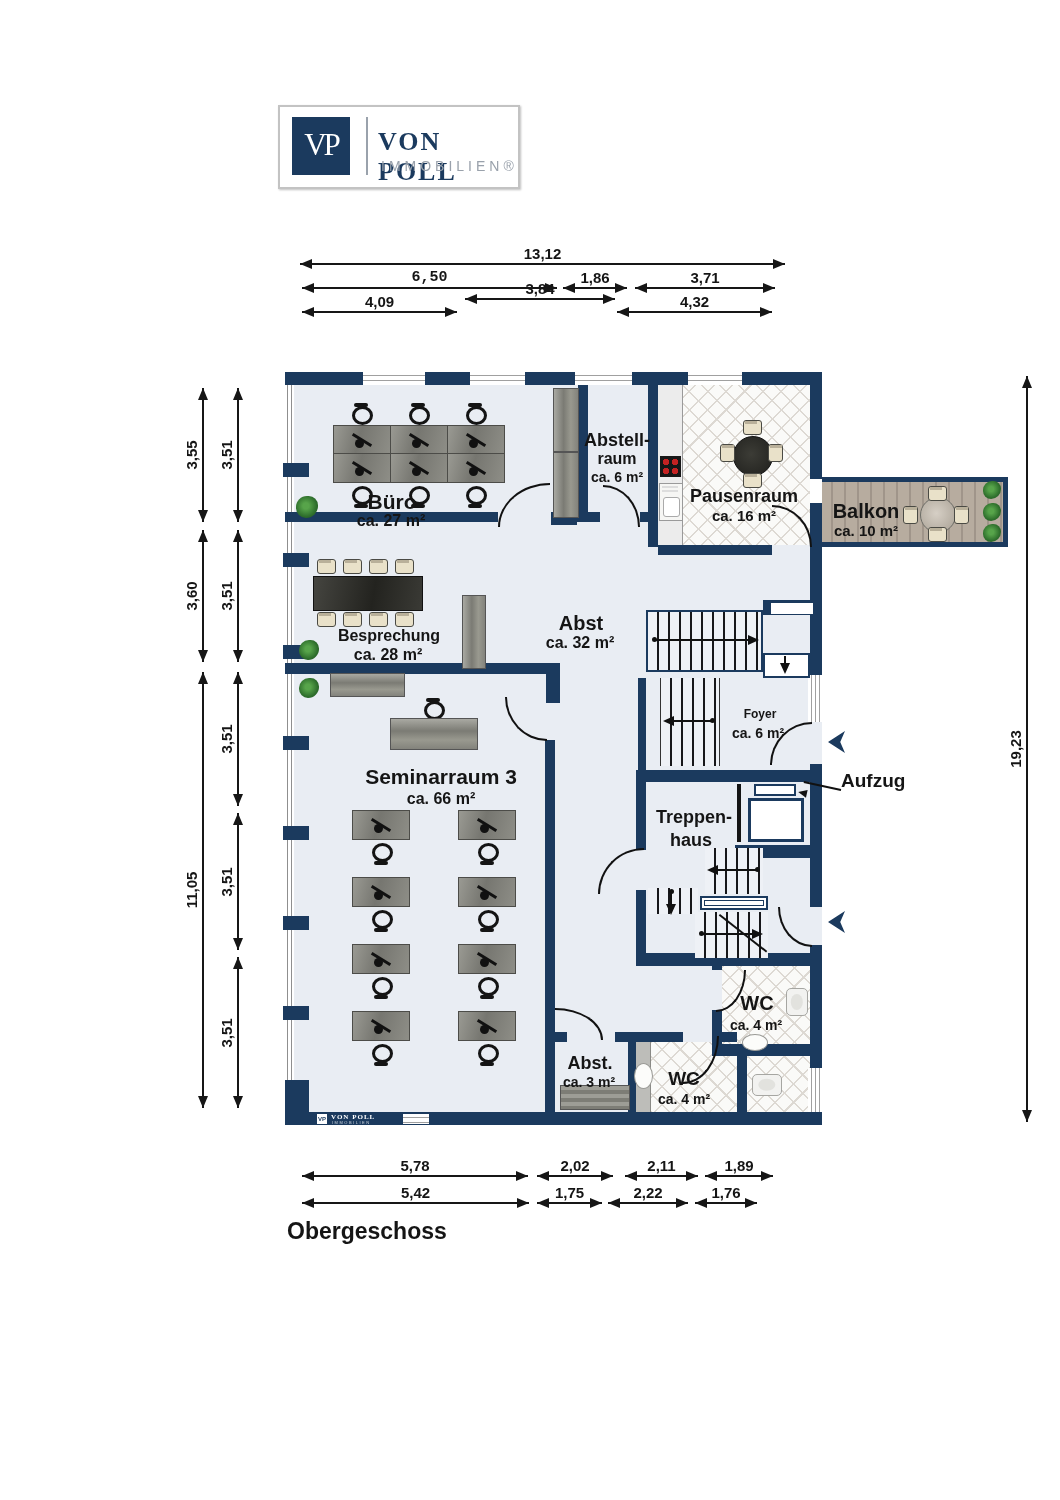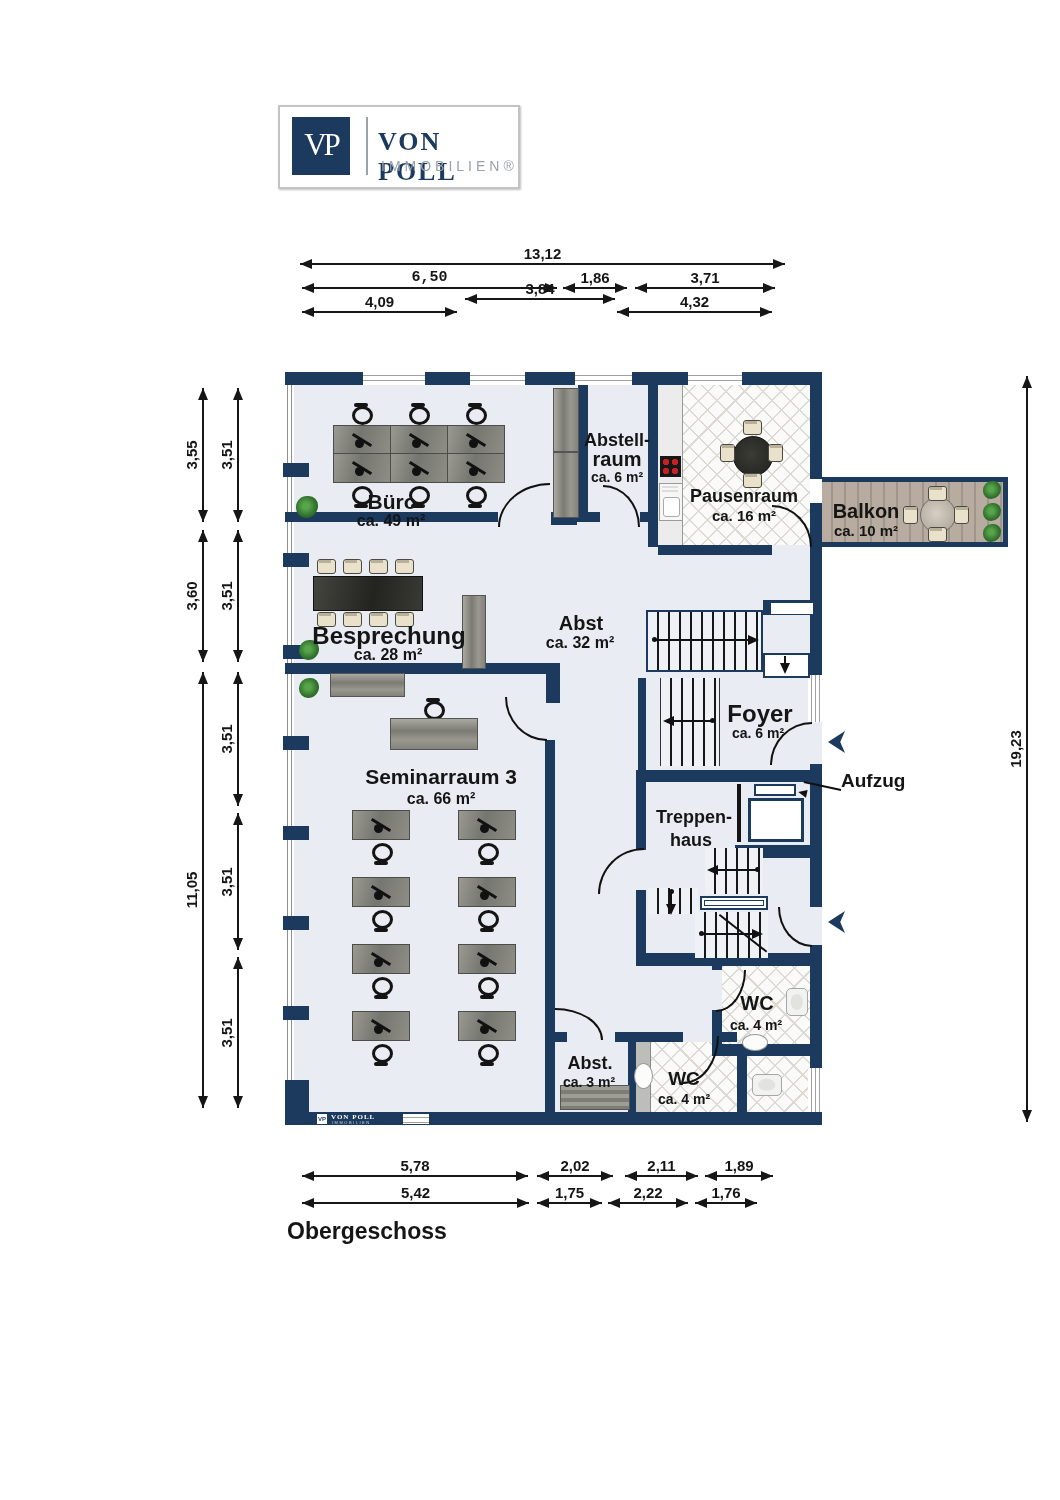--- a/index.html
+++ b/index.html
@@ -298,33 +298,33 @@
   <div class="chair-o flip" style="left:478px;top:1044px;"></div>
 
   <div class="toilet" style="left:786px;top:988px;width:20px;height:26px;"></div>
   <div class="sink" style="left:742px;top:1034px;width:24px;height:15px;"></div>
   <div class="abs" style="left:636px;top:1042px;width:14px;height:70px;background:#bdbdb9;border-right:1px solid #8a8a86;"></div>
   <div class="sink" style="left:634px;top:1063px;width:17px;height:24px;"></div>
   <div class="toilet" style="left:752px;top:1074px;width:28px;height:20px;"></div>
   <div class="cab" style="left:560px;top:1085px;width:68px;height:23px;background:repeating-linear-gradient(180deg,#9d9d96 0 4px,#7d7d76 4px 8px);"></div>
 
   <div class="lbl" style="left:392px;top:502px;font-size:21px;">Büro</div>
-  <div class="lbl" style="left:391px;top:521px;font-size:16px;">ca. 49 m²</div>
+  <div class="lbl" style="left:391px;top:521px;font-size:16px;">ca. 27 m²</div>
   <div class="lbl" style="left:617px;top:440px;font-size:18px;">Abstell-</div>
-  <div class="lbl" style="left:617px;top:459px;font-size:20px;">raum</div>
+  <div class="lbl" style="left:617px;top:459px;font-size:16px;">raum</div>
   <div class="lbl" style="left:617px;top:477px;font-size:14px;">ca. 6 m²</div>
   <div class="lbl" style="left:744px;top:496px;font-size:18px;">Pausenraum</div>
   <div class="lbl" style="left:744px;top:515px;font-size:15px;">ca. 16 m²</div>
   <div class="lbl" style="left:866px;top:511px;font-size:20px;">Balkon</div>
   <div class="lbl" style="left:866px;top:530px;font-size:15px;">ca. 10 m²</div>
-  <div class="lbl" style="left:389px;top:636px;font-size:24px;">Besprechung</div>
+  <div class="lbl" style="left:389px;top:636px;font-size:16px;">Besprechung</div>
   <div class="lbl" style="left:388px;top:655px;font-size:16px;">ca. 28 m²</div>
   <div class="lbl" style="left:581px;top:623px;font-size:20px;">Abst</div>
   <div class="lbl" style="left:580px;top:643px;font-size:16px;">ca. 32 m²</div>
-  <div class="lbl" style="left:760px;top:714px;font-size:24px;">Foyer</div>
+  <div class="lbl" style="left:760px;top:714px;font-size:12px;">Foyer</div>
   <div class="lbl" style="left:758px;top:733px;font-size:14px;">ca. 6 m²</div>
   <div class="lbl" style="left:694px;top:817px;font-size:18px;">Treppen-</div>
   <div class="lbl" style="left:691px;top:840px;font-size:18px;">haus</div>
   <div class="lbl" style="left:441px;top:777px;font-size:21px;">Seminarraum 3</div>
   <div class="lbl" style="left:441px;top:799px;font-size:16px;">ca. 66 m²</div>
   <div class="lbl" style="left:757px;top:1003px;font-size:20px;">WC</div>
   <div class="lbl" style="left:756px;top:1025px;font-size:14px;">ca. 4 m²</div>
   <div class="lbl" style="left:684px;top:1079px;font-size:19px;">WC</div>
   <div class="lbl" style="left:684px;top:1099px;font-size:14px;">ca. 4 m²</div>
   <div class="lbl" style="left:590px;top:1063px;font-size:18px;">Abst.</div>

